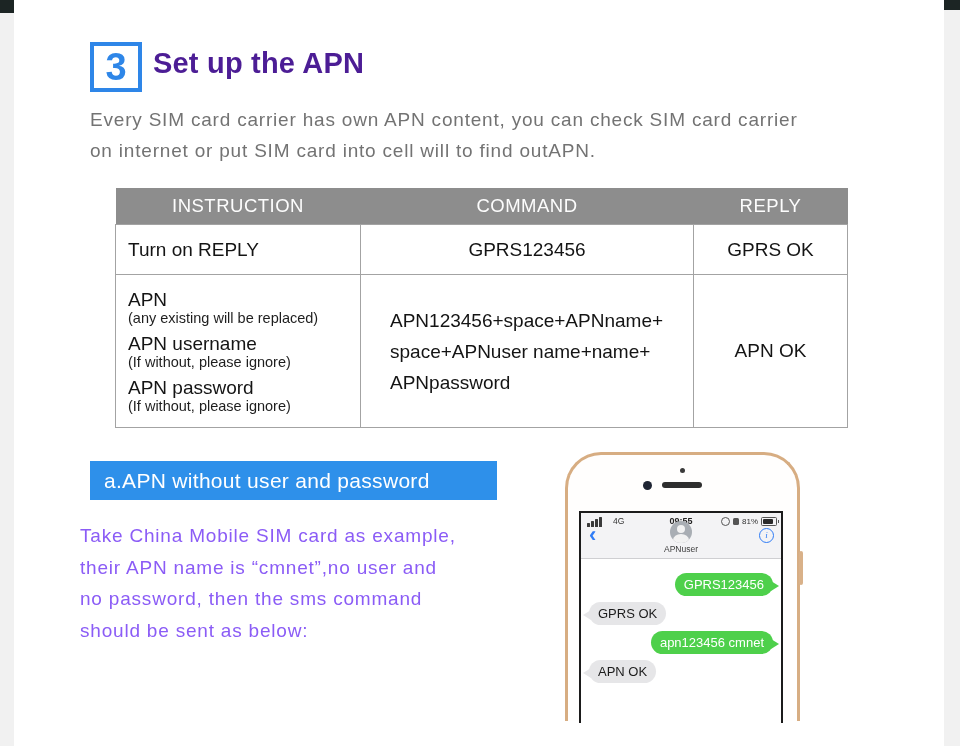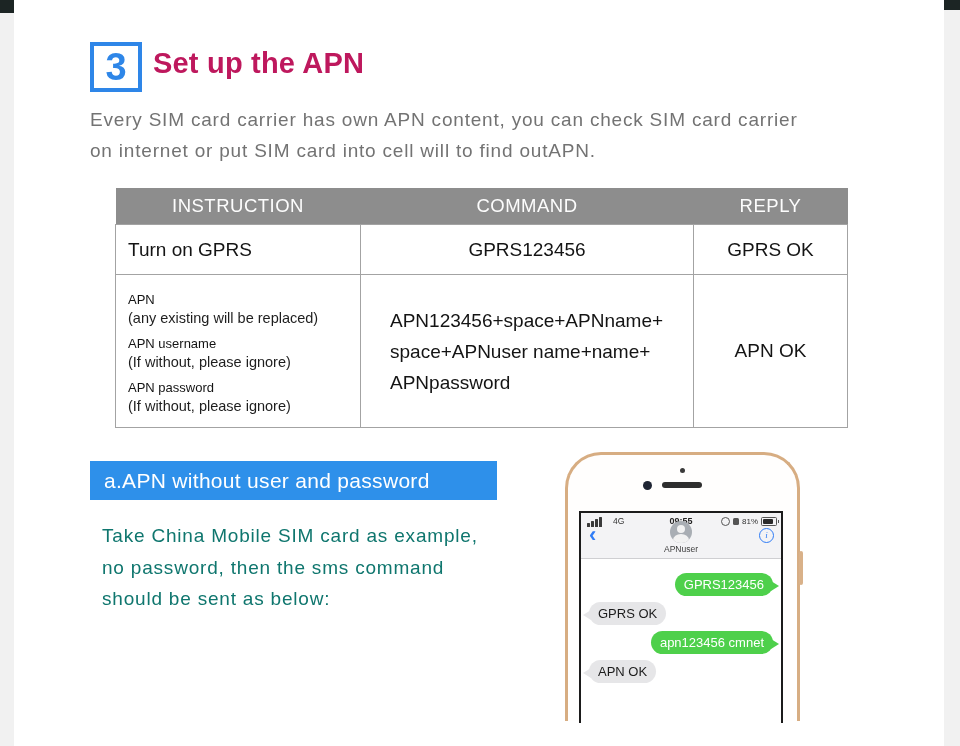--- a/index.html
+++ b/index.html
@@ -6,43 +6,43 @@
   body{width:960px;height:746px;background:#f1f1f1;font-family:"Liberation Sans",sans-serif;position:relative;overflow:hidden;}
   #root{position:absolute;inset:0;}
   .page{position:absolute;left:14px;top:0;width:930px;height:746px;background:#ffffff;}
   .corner{position:absolute;background:#1c2524;}
   .corner.tl{left:0;top:0;width:14px;height:13px;}
   .corner.tr{left:944px;top:0;width:16px;height:10px;}
 
   
   .step-box{position:absolute;left:90px;top:42px;width:44px;height:42px;border:4px solid #2e86e8;background:#fff;
             text-align:center;line-height:42px;font-size:38px;font-weight:bold;color:#2e86e8;}
-  .page-title{position:absolute;left:153px;top:47px;font-size:29px;font-weight:bold;color:#be185d;letter-spacing:0.2px;}
+  .page-title{position:absolute;left:153px;top:47px;font-size:29px;font-weight:bold;color:#4c1d95;letter-spacing:0.2px;}
 
   
   .intro{position:absolute;left:90px;top:104px;width:800px;font-size:19px;line-height:31px;color:#737373;letter-spacing:0.8px;}
 
   
   .apn-table{position:absolute;left:115px;top:188px;width:732px;border-collapse:collapse;table-layout:fixed;}
   .apn-table col.c1{width:245px}.apn-table col.c2{width:333px}.apn-table col.c3{width:154px}
   .apn-table th{background:#8d8d8d;color:#fdfdfd;font-weight:normal;font-size:18.5px;height:34px;letter-spacing:0.5px;}
   .apn-table td{border:1px solid #a3a3a3;font-size:19px;color:#141414;vertical-align:middle;background:#fff;}
   .apn-table tr.r1 td{height:47px;}
   .apn-table tr.r2 td{height:150px;}
   .td-left{text-align:left;padding-left:12px;}
   .td-center{text-align:center;}
   .cmd-lines{padding-left:28px;line-height:31px;}
   .instr-group{margin:7px 0 7px 0;}
-  .instr-main{font-size:13px;line-height:21px;color:#141414;}
+  .instr-main{font-size:19px;line-height:21px;color:#141414;}
   .instr-note{font-size:14.5px;line-height:16px;color:#1e1e1e;}
 
   
   .banner{position:absolute;left:90px;top:461px;width:393px;height:39px;background:#2e90ea;color:#ffffff;
           font-size:21px;line-height:39px;padding-left:14px;letter-spacing:0.3px;}
-  .para2{position:absolute;left:102px;top:520px;width:440px;font-size:19px;line-height:31.5px;color:#0f766e;letter-spacing:0.8px;}
+  .para2{position:absolute;left:80px;top:520px;width:440px;font-size:19px;line-height:31.5px;color:#8b5cf6;letter-spacing:0.8px;}
 
   
   .phone{position:absolute;left:565px;top:452px;width:229px;height:266px;background:#fffefd;
          border:3px solid #d7ad82;border-bottom:none;border-radius:36px 36px 0 0;}
   .side-btn{position:absolute;right:-6px;top:96px;width:4px;height:34px;background:#d9b189;border-radius:2px;}
   .sensor-dot{position:absolute;left:112px;top:13px;width:5px;height:5px;border-radius:50%;background:#3a3a3a;}
   .camera-dot{position:absolute;left:75px;top:26px;width:9px;height:9px;border-radius:50%;background:#1f2533;}
   .speaker-bar{position:absolute;left:94px;top:27px;width:40px;height:6px;border-radius:3px;background:#2e2e2e;}
   .screen{position:absolute;left:11px;top:56px;width:200px;height:210px;background:#ffffff;
           border:2px solid #1b1b1b;border-bottom:none;}
@@ -102,21 +102,21 @@
       </colgroup>
     <thead>
       <tr>
         <th>INSTRUCTION</th>
         <th>COMMAND</th>
         <th>REPLY</th>
       </tr>
     </thead>
     <tbody>
       <tr class="r1">
-        <td class="td-left">Turn on GPRS</td>
+        <td class="td-left">Turn on REPLY</td>
         <td class="td-center">GPRS123456</td>
         <td class="td-center">GPRS OK</td>
       </tr>
       <tr class="r2">
         <td class="td-left">
           <div class="instr-group">
             <div class="instr-main">APN</div>
             <div class="instr-note">(any existing will be replaced)</div>
           </div>
           <div class="instr-group">
@@ -136,20 +136,21 @@
           </div>
         </td>
         <td class="td-center">APN OK</td>
       </tr>
     </tbody>
   </table>
 
   <div class="banner">a.APN without user and password</div>
   <div class="para2">
     <div>Take China Mobile SIM card as example,</div>
+    <div>their APN name is “cmnet”,no user and</div>
     <div>no password, then the sms command</div>
     <div>should be sent as below:</div>
   </div>
 
   <div class="phone">
     <div class="side-btn"></div>
     <div class="sensor-dot"></div>
     <div class="camera-dot"></div>
     <div class="speaker-bar"></div>
     <div class="screen">

